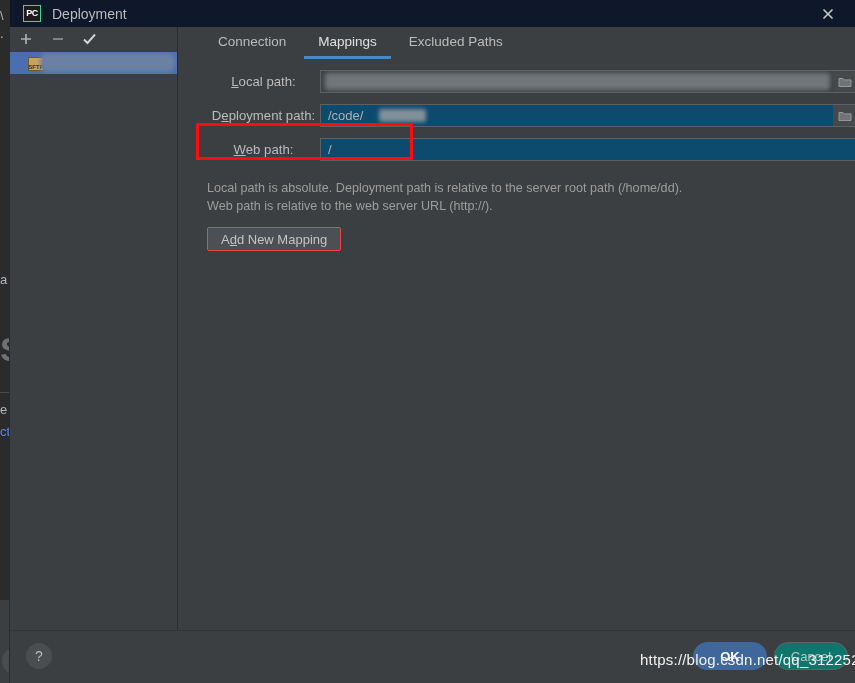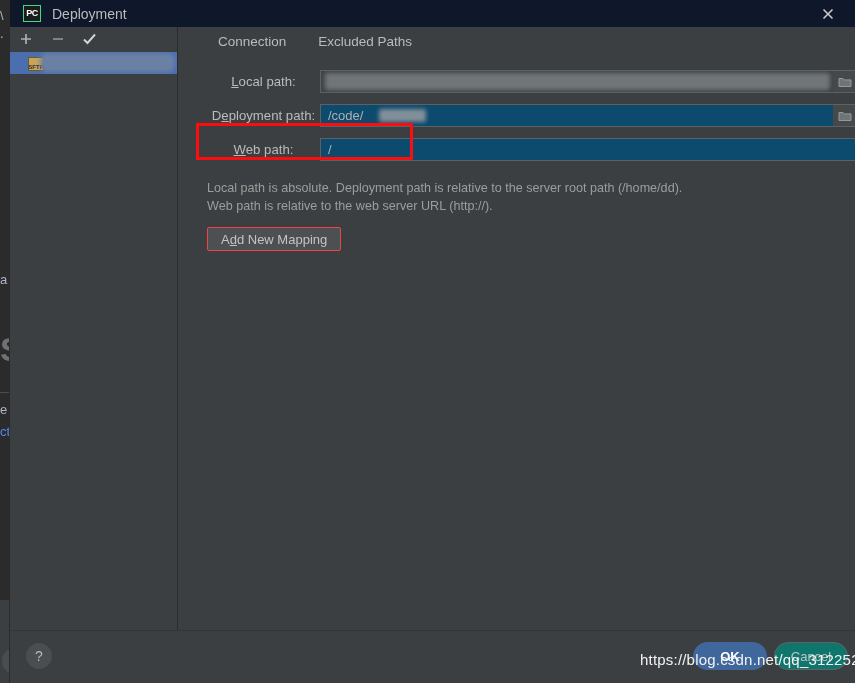--- a/index.html
+++ b/index.html
@@ -349,20 +349,21 @@
         <div class="redact" style="left:30px; top:1px; width:135px; height:19px;"></div>
       </div>
     </div>
   </div>
 
   <div id="content">
 
     
     <div id="tabbar">
       <div class="tab">Connection</div>
+      <div class="tab active">Mappings</div>
       <div class="tab">Excluded Paths</div>
     </div>
 
     
     <div id="form">
 
       <div class="form-row">
         <div class="form-label"><u>L</u><span>ocal path:</span></div>
         <div class="field disabled">
           <span></span>

